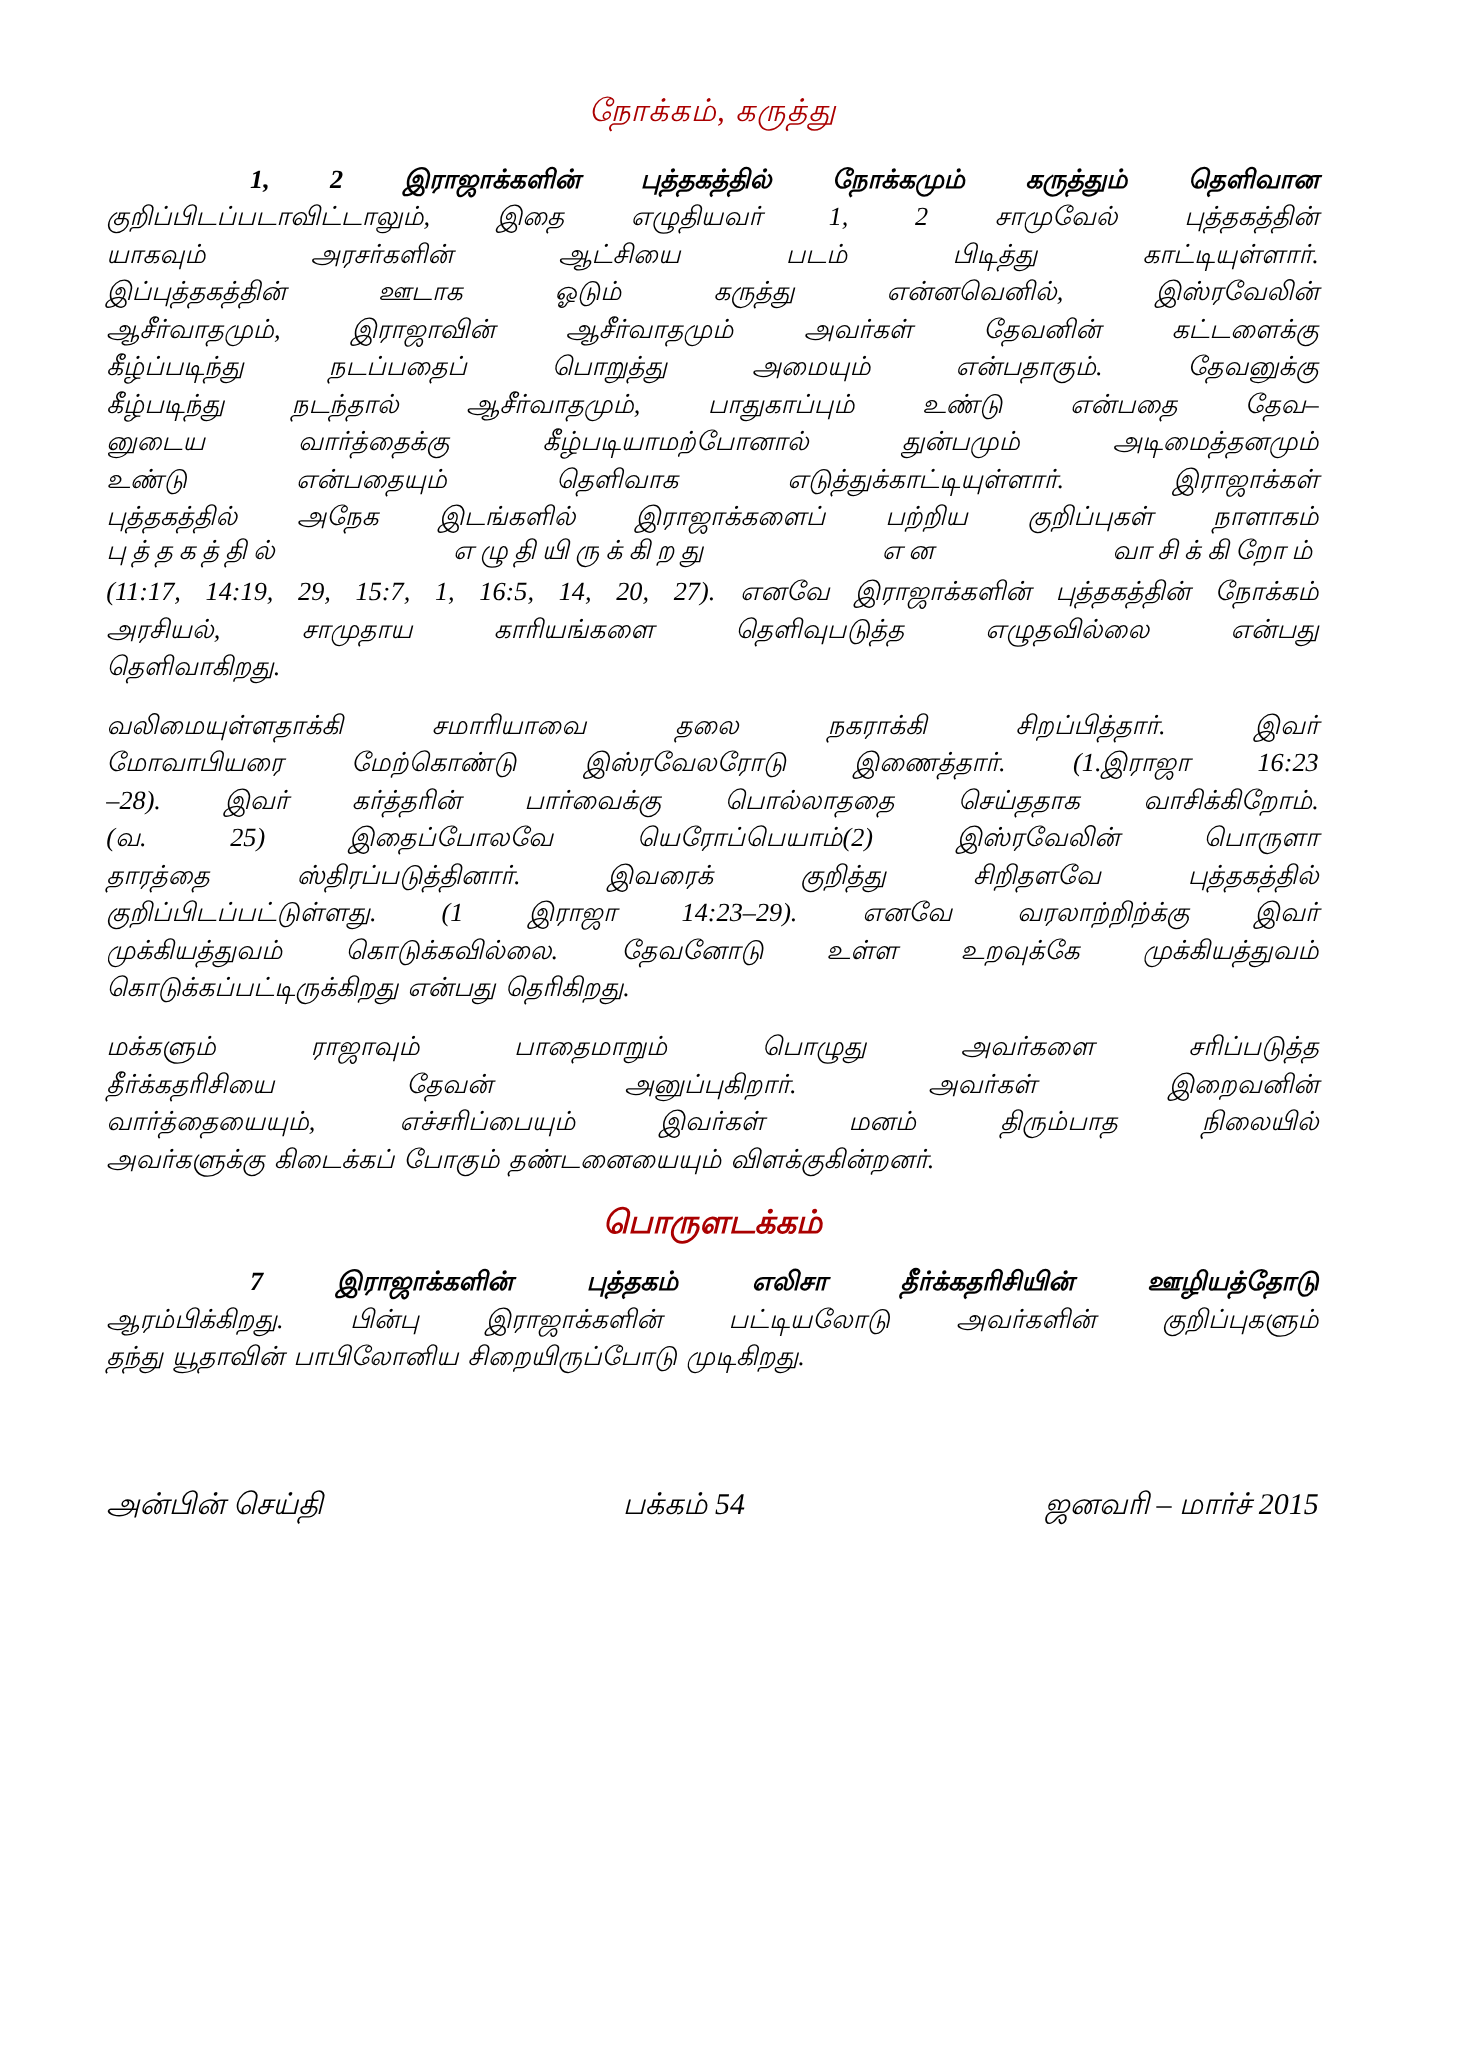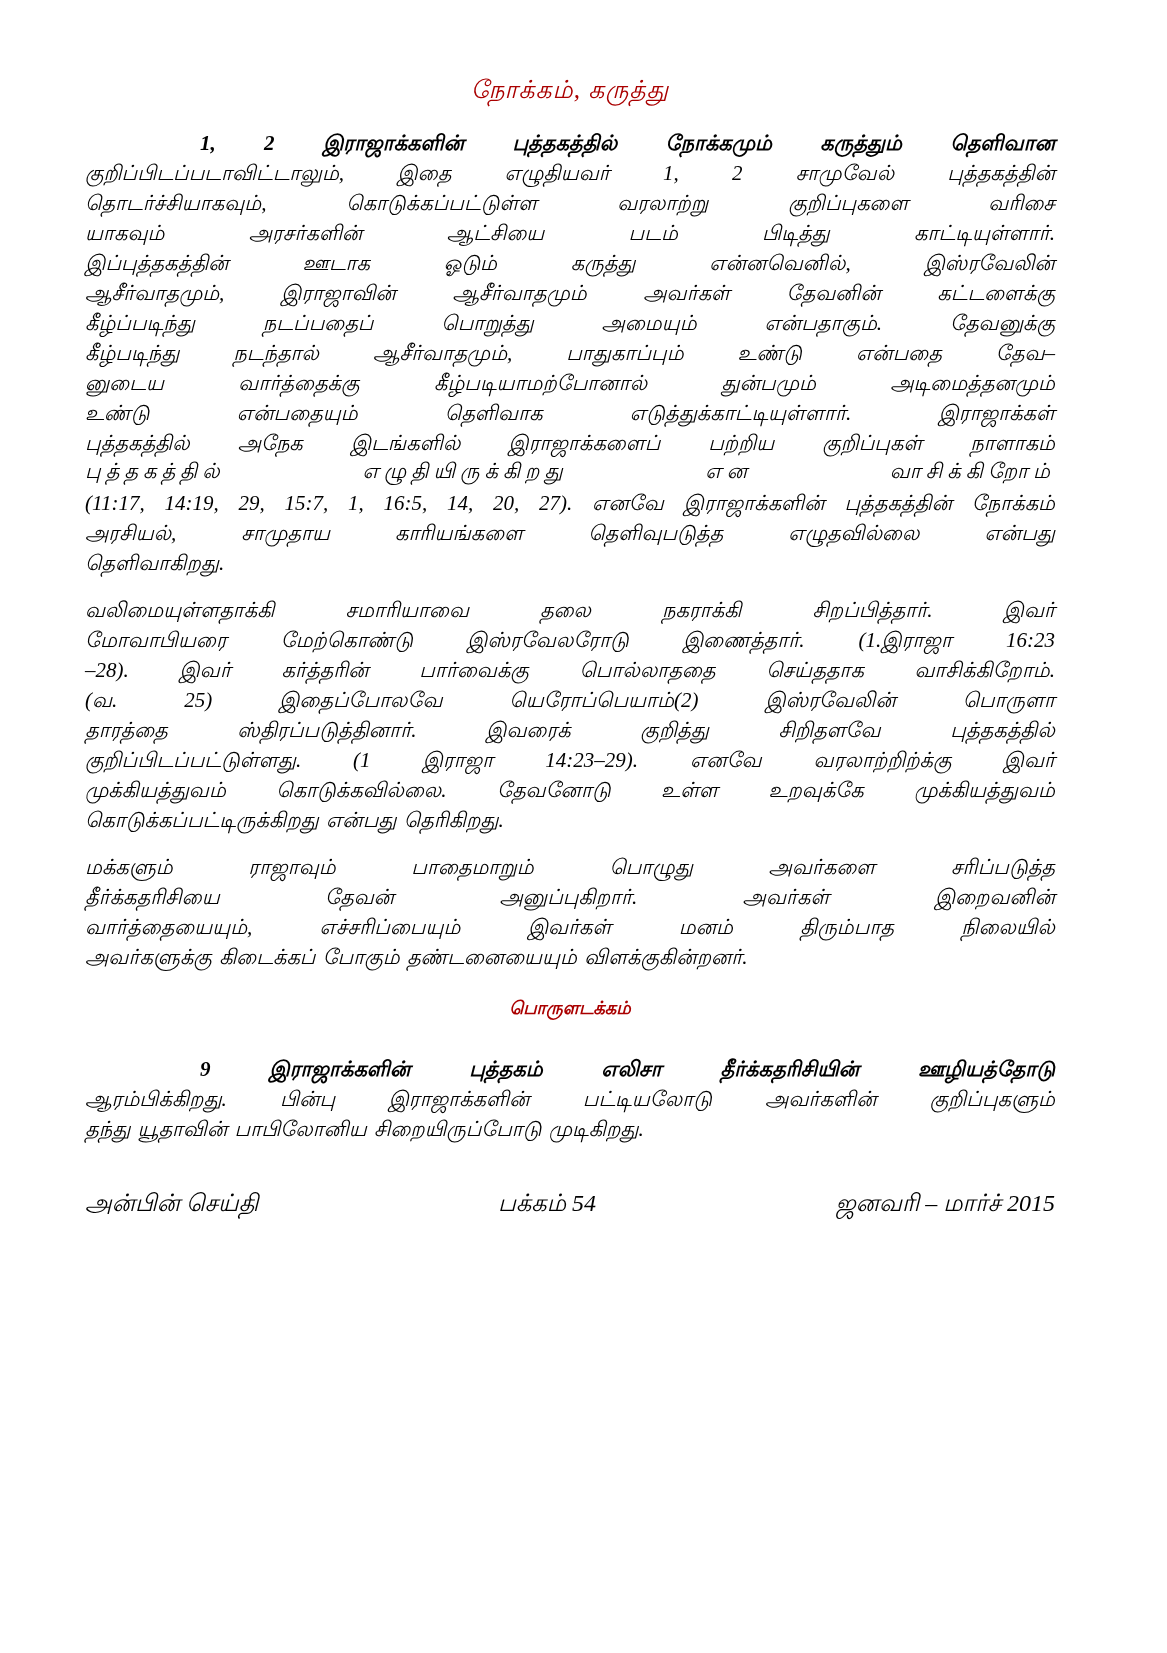--- a/index.html
+++ b/index.html
@@ -29,25 +29,25 @@
     margin: 0;
   }
   .heading1 {
     font-size: 25px;
     line-height: 30px;
     font-weight: normal;
     margin-bottom: 23px;
     letter-spacing: 1px;
   }
   .heading2 {
-    font-size: 18px;
+    font-size: 26px;
     line-height: 32px;
     font-weight: bold;
     margin-top: 20px;
-    margin-bottom: 30px;
+    margin-bottom: 16px;
   }
   .para {
     font-size: 21px;
     line-height: 30px;
     margin: 0 0 17px 0;
     word-spacing: 2px;
   }
   .para .line {
     text-align: justify;
     text-align-last: justify;
@@ -80,21 +80,20 @@
 
 <div class="page">
   <div class="content">
 
     <h1 class="heading1">நோக்கம், கருத்து</h1>
 
     <div>
         <div class="para indent">
           <div class="line first">1, 2 இராஜாக்களின் புத்தகத்தில் நோக்கமும் கருத்தும் தெளிவான</div>
           <div class="line">குறிப்பிடப்படாவிட்டாலும், இதை எழுதியவர் 1, 2 சாமுவேல் புத்தகத்தின்</div>
-          <div class="line">தொடர்ச்சியாகவும், கொடுக்கப்பட்டுள்ள வரலாற்று குறிப்புகளை வரிசை</div>
           <div class="line">யாகவும் அரசர்களின் ஆட்சியை படம் பிடித்து காட்டியுள்ளார்.</div>
           <div class="line">இப்புத்தகத்தின் ஊடாக ஓடும் கருத்து என்னவெனில், இஸ்ரவேலின்</div>
           <div class="line">ஆசீர்வாதமும், இராஜாவின் ஆசீர்வாதமும் அவர்கள் தேவனின் கட்டளைக்கு</div>
           <div class="line">கீழ்ப்படிந்து நடப்பதைப் பொறுத்து அமையும் என்பதாகும். தேவனுக்கு</div>
           <div class="line">கீழ்படிந்து நடந்தால் ஆசீர்வாதமும், பாதுகாப்பும் உண்டு என்பதை தேவ–</div>
           <div class="line">னுடைய வார்த்தைக்கு கீழ்படியாமற்போனால் துன்பமும் அடிமைத்தனமும்</div>
           <div class="line">உண்டு என்பதையும் தெளிவாக எடுத்துக்காட்டியுள்ளார். இராஜாக்கள்</div>
           <div class="line">புத்தகத்தில் அநேக இடங்களில் இராஜாக்களைப் பற்றிய குறிப்புகள் நாளாகம்</div>
           <div class="line spread">புத்தகத்தில் எழுதியிருக்கிறது என வாசிக்கிறோம்</div>
           <div class="line">(11:17, 14:19, 29, 15:7, 1, 16:5, 14, 20, 27). எனவே இராஜாக்களின் புத்தகத்தின் நோக்கம்</div>
@@ -116,21 +115,21 @@
           <div class="line">தீர்க்கதரிசியை தேவன் அனுப்புகிறார். அவர்கள் இறைவனின்</div>
           <div class="line">வார்த்தையையும், எச்சரிப்பையும் இவர்கள் மனம் திரும்பாத நிலையில்</div>
           <div class="line last">அவர்களுக்கு கிடைக்கப் போகும் தண்டனையையும் விளக்குகின்றனர்.</div>
         </div>
       </div>
 
     <h2 class="heading2">பொருளடக்கம்</h2>
 
     <div>
         <div class="para indent">
-          <div class="line first">9 இராஜாக்களின் புத்தகம் எலிசா தீர்க்கதரிசியின் ஊழியத்தோடு</div>
+          <div class="line first">7 இராஜாக்களின் புத்தகம் எலிசா தீர்க்கதரிசியின் ஊழியத்தோடு</div>
           <div class="line">ஆரம்பிக்கிறது. பின்பு இராஜாக்களின் பட்டியலோடு அவர்களின் குறிப்புகளும்</div>
           <div class="line last">தந்து யூதாவின் பாபிலோனிய சிறையிருப்போடு முடிகிறது.</div>
         </div>
       </div>
 
   </div>
 
   <div class="footer">
     <span>அன்பின் செய்தி</span>
     <span>பக்கம் 54</span>

